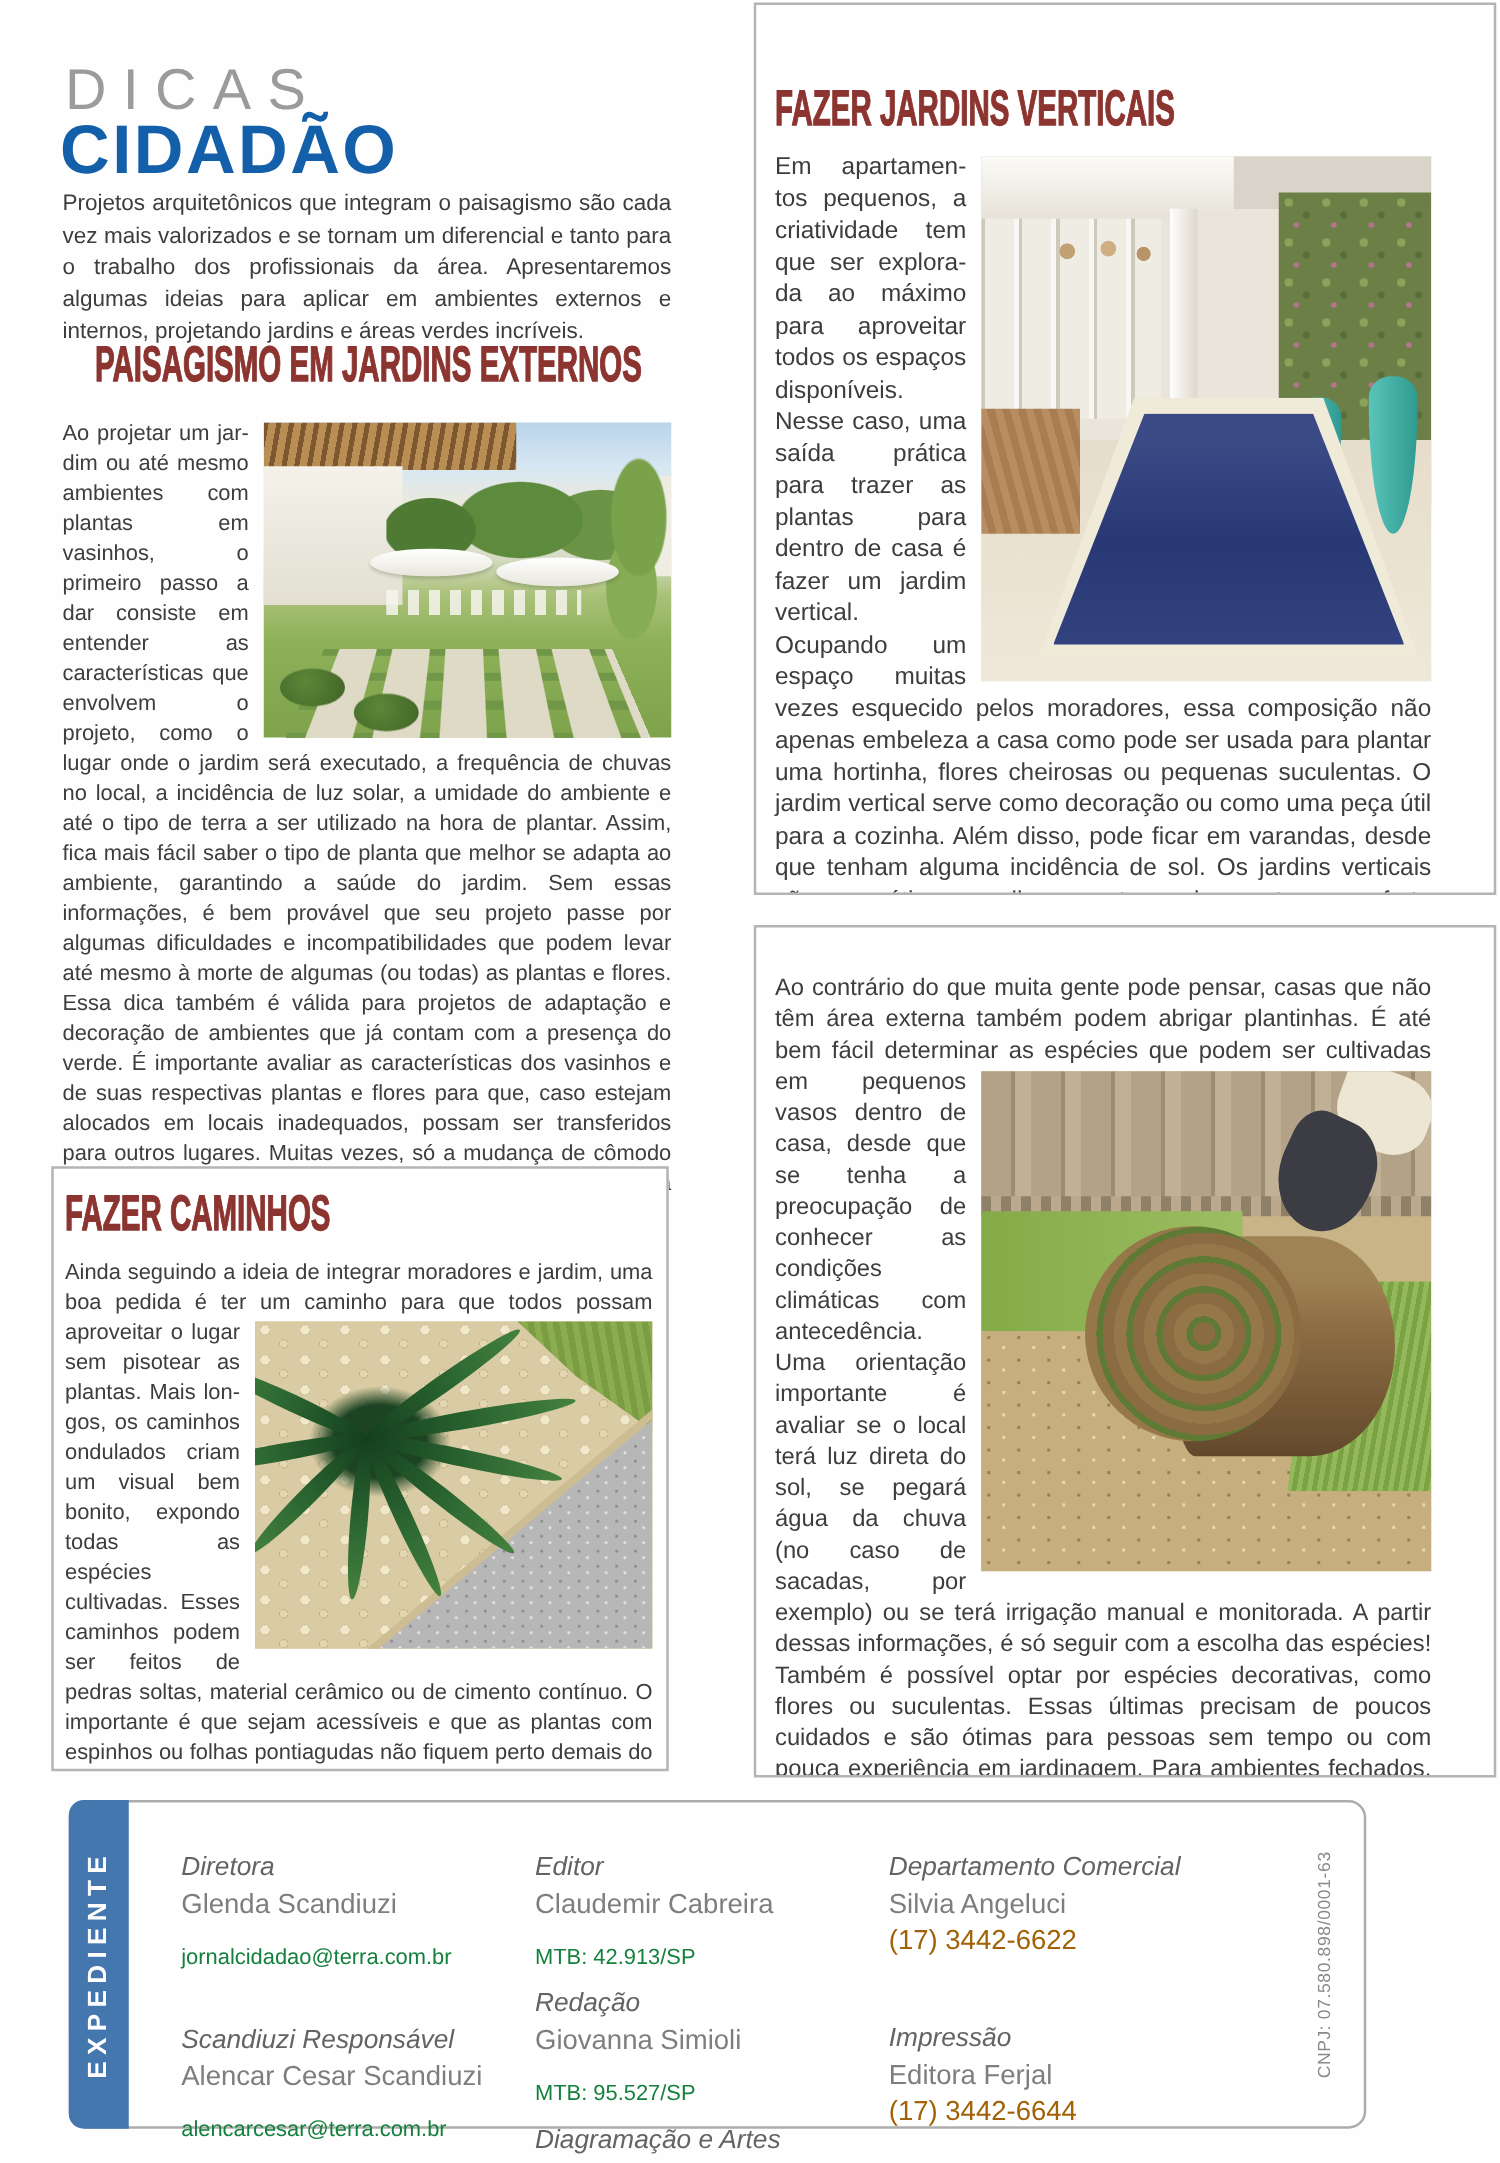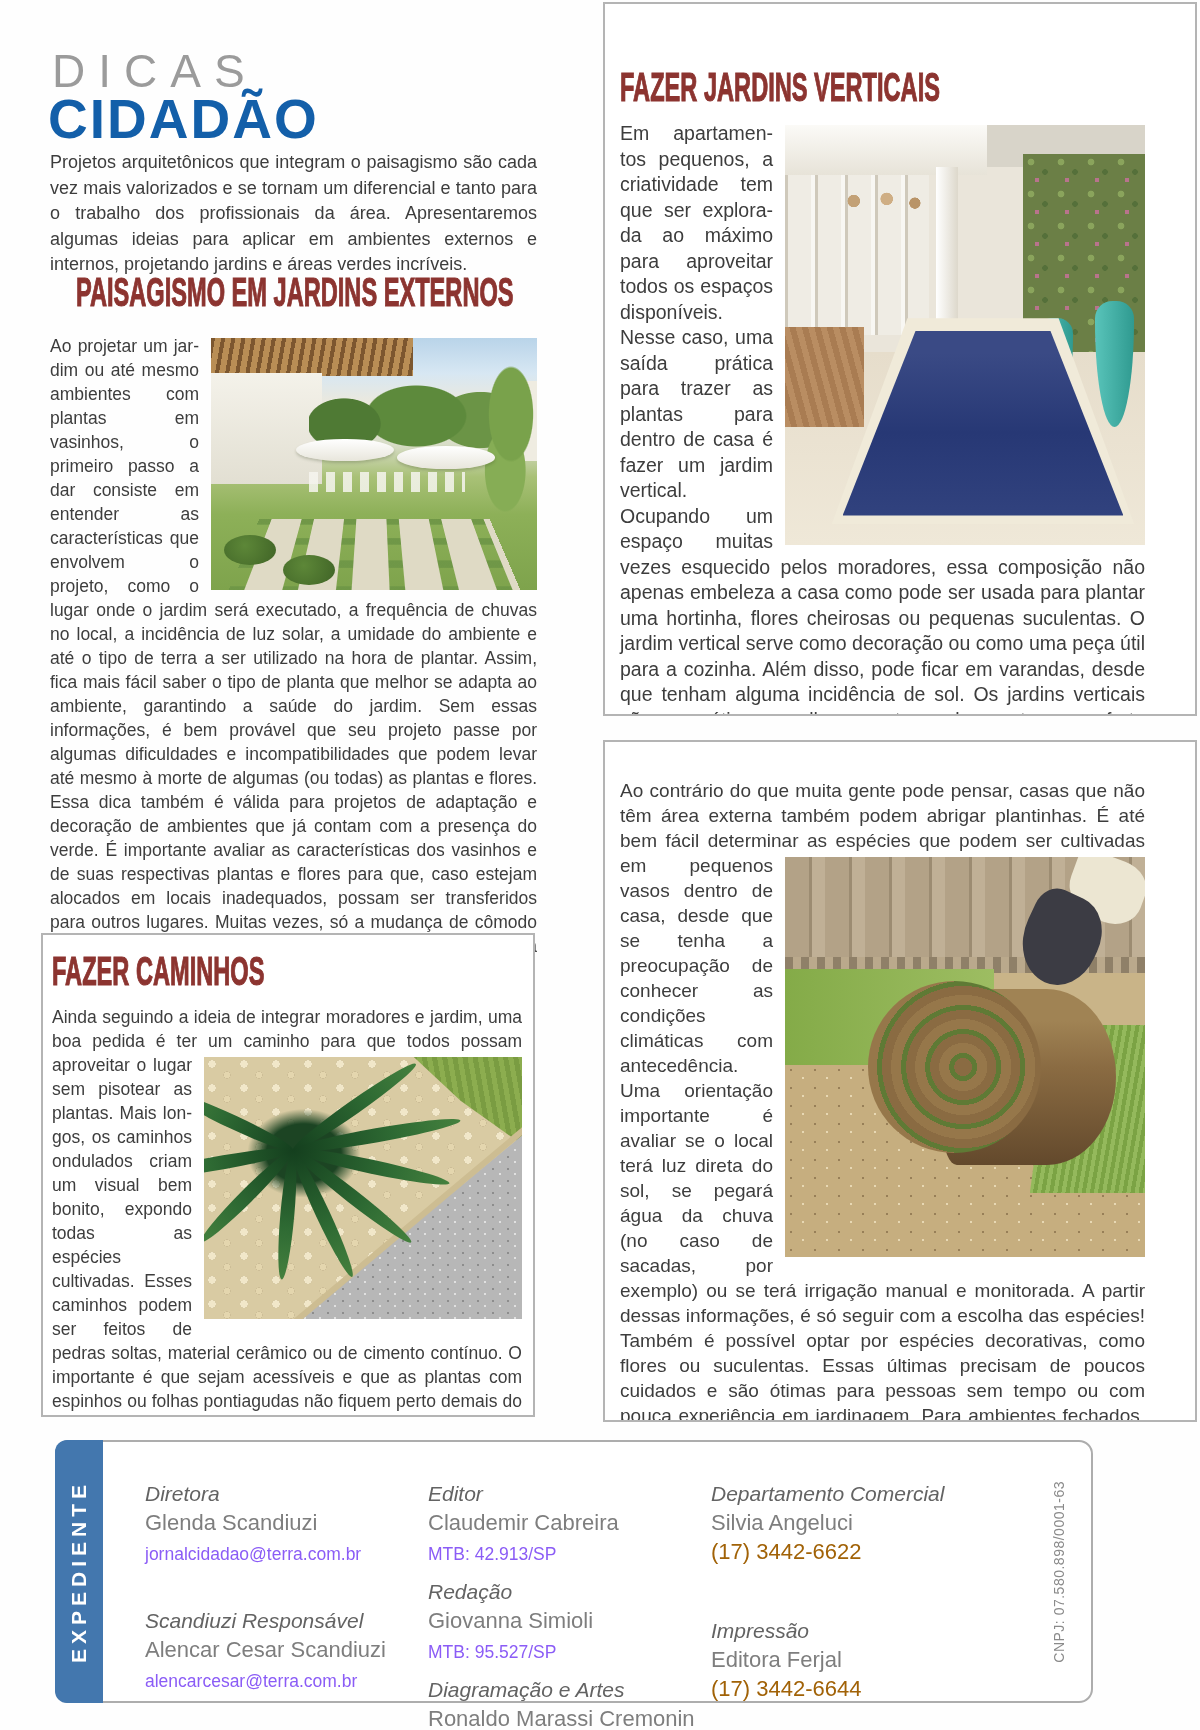--- a/index.html
+++ b/index.html
@@ -111,21 +111,21 @@
       border:2px solid #adadad;border-radius:14px;box-sizing:border-box;}
   .exp-bar{position:absolute;left:-2px;top:-2px;bottom:-2px;width:48px;background:#4377ae;
       border-radius:12px 0 0 12px;display:flex;align-items:center;justify-content:center;}
   .vtext{writing-mode:vertical-rl;transform:rotate(180deg);}
   .exp-label{color:#ffffff;font-size:21px;letter-spacing:5px;font-weight:600;}
   .exp-content{position:absolute;left:88px;top:40px;right:86px;display:flex;}
   .exp-col{width:283px;flex:0 0 auto;}
   .exp-col:last-child{flex:1 1 auto;}
   .exp-role{font-size:21px;font-style:italic;color:#636363;margin-bottom:4px;}
   .exp-name{font-size:22px;color:#7e7e7e;}
-  .exp-small{font-size:17.5px;color:#8b5cf6;margin-top:8px;}
+  .exp-small{font-size:17.5px;color:#15803d;margin-top:19px;}
   .exp-phone{font-size:22px;color:#a16207;margin-top:3px;}
   .mt-lg{margin-top:44px;} .mt-md{margin-top:15px;} .mt-xl{margin-top:54px;}
   .exp-cnpj{position:absolute;right:24px;top:0;height:100%;display:flex;align-items:center;}
   .exp-cnpj span{font-size:14px;color:#8a8a8a;letter-spacing:.5px;}
 </style>
 </head>
 <body>
 
 <div id="canvas">
 

